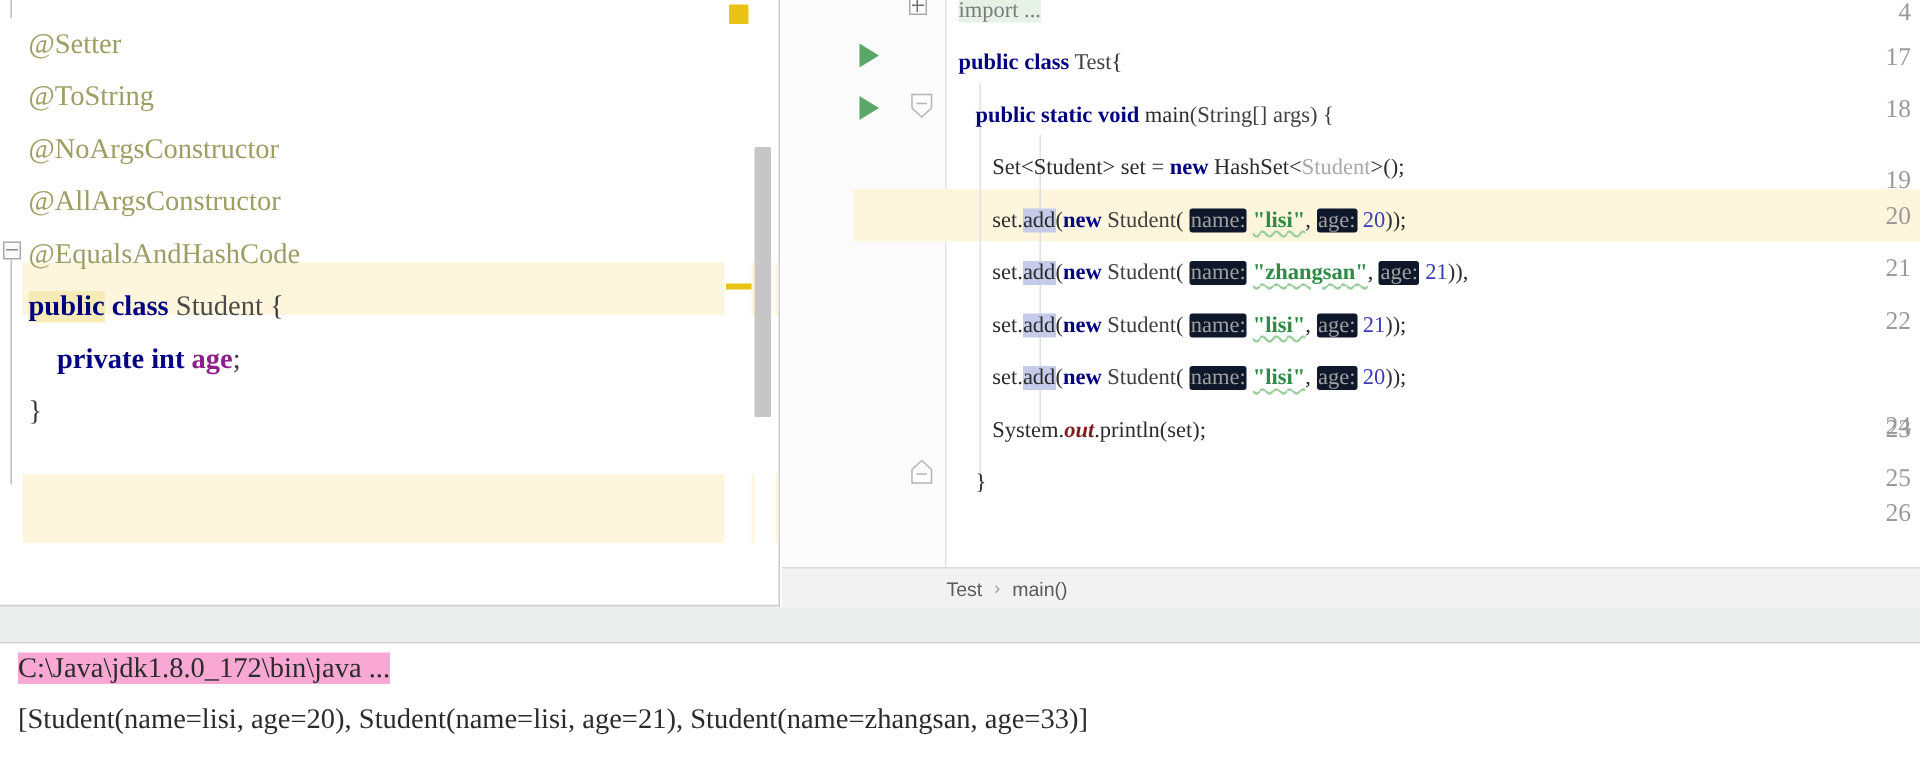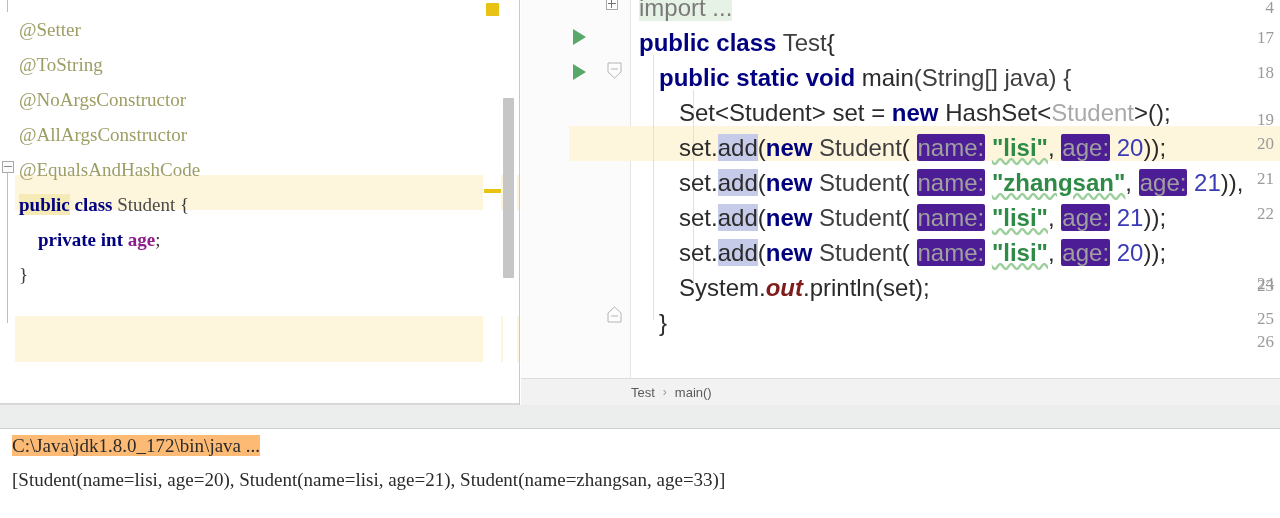--- a/index.html
+++ b/index.html
@@ -108,40 +108,40 @@
   .fold-shield svg{display:block;}
   .fold-plus{
     position:absolute;left:85px;width:12px;height:12px;
     border:1px solid #a8a8a8;background:#fdfdfd;box-sizing:border-box;
   }
   .fold-plus:before{content:"";position:absolute;left:1px;top:4px;width:8px;height:1px;background:#6f6f6f;}
   .fold-plus:after{content:"";position:absolute;left:4px;top:1px;width:1px;height:8px;background:#6f6f6f;}
 
   .rcode{
     position:absolute;left:110px;top:0;right:0;
-    font-family:Liberation Sans, sans-serif;
-    font-size:24px;line-height:35px;color:#2b2b2b;
+    font-family:Liberation Serif, serif;
+    font-size:15px;line-height:35px;color:#2b2b2b;
   }
   .rline{white-space:pre;height:35px;padding-left:8px;}
   .right-band{
     position:absolute;left:48px;right:0;height:35px;background:#fdf6dd;
   }
   .indentline{
     position:absolute;left:0;width:1px;background:#e0e0e0;
   }
 
   .s-kw{color:#000080;font-weight:bold;}
   .s-cls{color:#3f3f3f;}
   .s-gray{color:#a9a9a9;}
   .s-str{color:#2e8b45;font-weight:bold;}
   .s-num{color:#3b3bb5;}
   .s-static{color:#7f1d1d;font-weight:bold;font-style:italic;}
   .s-plain{color:#2b2b2b;}
   .s-fold{background:#e6f2e6;color:#7a7a7a;}
-  .s-hint{background:#4c1d95;color:#a0a0a0;border-radius:2px;padding:0 1px;text-align:right;}
+  .s-hint{background:#0f172a;color:#a0a0a0;border-radius:2px;padding:0 1px;text-align:right;}
   .s-usage{background:#c5cbe8;}
   .s-wavy{
     text-decoration:underline;
     text-decoration-style:wavy;
     text-decoration-color:#9ccf9c;
     text-underline-offset:2px;
   }
 
   
   .breadcrumb{
@@ -166,21 +166,21 @@
     padding:0 8px;display:flex;align-items:center;
     font-family:"Liberation Sans", sans-serif;font-size:12px;color:#3c3c3c;
     background:#eceeee;
   }
   .console-body{
     position:absolute;left:0;top:24px;width:1280px;height:89px;
     background:#ffffff;
     font-family:"Liberation Serif", serif;font-size:19px;line-height:34px;color:#2b2b2b;
   }
   .cline{white-space:pre;padding-left:12px;height:34px;}
-  .cmd-hl{background:#fdba74;}
+  .cmd-hl{background:#f9a8d4;}
 
   .left-sep-bottom{
     position:absolute;left:0;top:403px;width:520px;height:2px;background:#d8d8d8;
   }
 </style>
 </head>
 <body>
 
 <div class="app">
 
@@ -255,21 +255,21 @@
 
       <div class="indentline" style="left:132px;top:55px;height:265px;"></div>
       <div class="indentline" style="left:172px;top:90px;height:195px;"></div>
 
       <div class="rcode">
 
         <div class="rline" style="margin-top:-10px;"><span class="s-fold">import ...</span></div>
 
         <div class="rline"><span class="s-kw">public</span><span> </span><span class="s-kw">class</span><span> </span><span class="s-cls">Test</span><span class="s-plain">{</span></div>
 
-        <div class="rline"><span>   </span><span class="s-kw">public</span><span> </span><span class="s-kw">static</span><span> </span><span class="s-kw">void</span><span> </span><span class="s-plain">main</span><span class="s-cls">(String[] java) {</span></div>
+        <div class="rline"><span>   </span><span class="s-kw">public</span><span> </span><span class="s-kw">static</span><span> </span><span class="s-kw">void</span><span> </span><span class="s-plain">main</span><span class="s-cls">(String[] args) {</span></div>
 
         <div class="rline"><span>      </span><span class="s-plain">Set&lt;Student&gt; set = </span><span class="s-kw">new</span><span> </span><span class="s-plain">HashSet&lt;</span><span class="s-gray">Student</span><span class="s-plain">&gt;();</span></div>
 
         <div class="rline"><span>      </span><span class="s-plain">set.</span><span class="s-usage">add</span><span class="s-plain">(</span><span class="s-kw">new</span><span class="s-cls"> Student</span><span class="s-plain">( </span><span class="s-hint">name:</span><span> </span><span class="s-str s-wavy">"lisi"</span><span class="s-plain">, </span><span class="s-hint">age:</span><span> </span><span class="s-num">20</span><span class="s-plain">));</span></div>
 
         <div class="rline"><span>      </span><span class="s-plain">set.</span><span class="s-usage">add</span><span class="s-plain">(</span><span class="s-kw">new</span><span class="s-cls"> Student</span><span class="s-plain">( </span><span class="s-hint">name:</span><span> </span><span class="s-str s-wavy">"zhangsan"</span><span class="s-plain">, </span><span class="s-hint">age:</span><span> </span><span class="s-num">21</span><span class="s-plain">)),</span></div>
 
         <div class="rline"><span>      </span><span class="s-plain">set.</span><span class="s-usage">add</span><span class="s-plain">(</span><span class="s-kw">new</span><span class="s-cls"> Student</span><span class="s-plain">( </span><span class="s-hint">name:</span><span> </span><span class="s-str s-wavy">"lisi"</span><span class="s-plain">, </span><span class="s-hint">age:</span><span> </span><span class="s-num">21</span><span class="s-plain">));</span></div>
 
         <div class="rline"><span>      </span><span class="s-plain">set.</span><span class="s-usage">add</span><span class="s-plain">(</span><span class="s-kw">new</span><span class="s-cls"> Student</span><span class="s-plain">( </span><span class="s-hint">name:</span><span> </span><span class="s-str s-wavy">"lisi"</span><span class="s-plain">, </span><span class="s-hint">age:</span><span> </span><span class="s-num">20</span><span class="s-plain">));</span></div>

